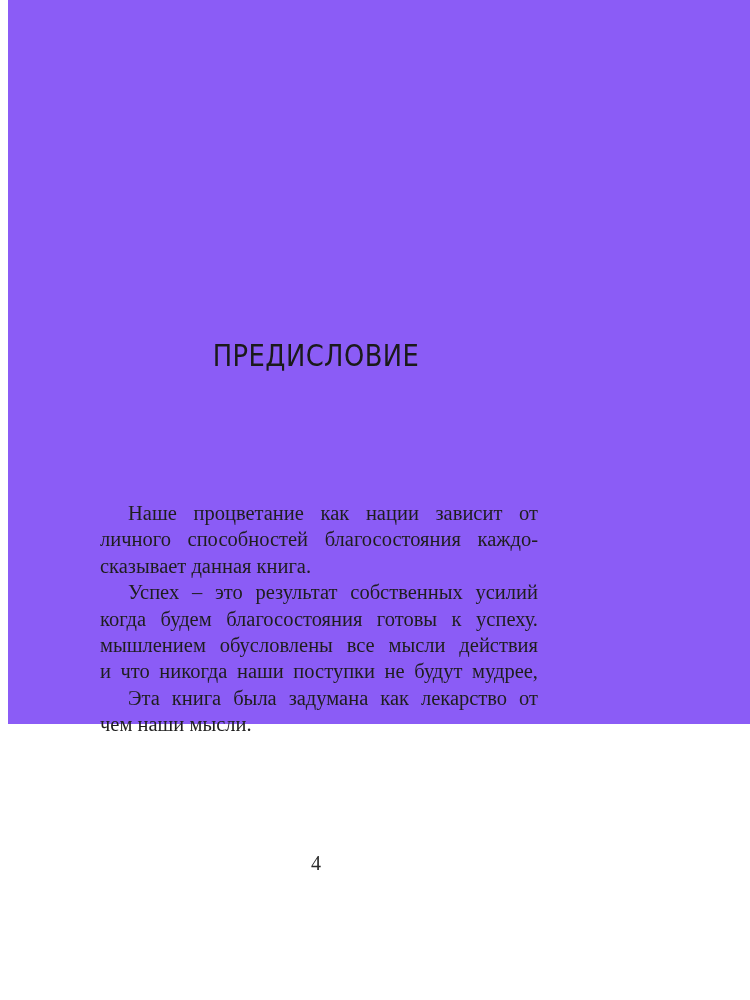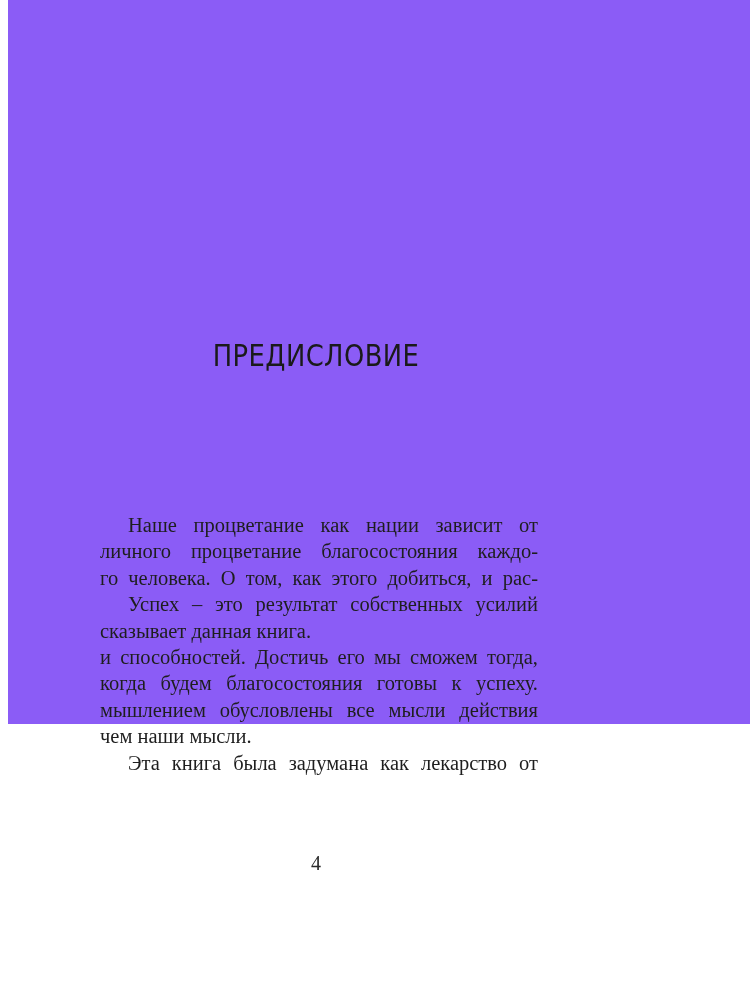--- a/index.html
+++ b/index.html
@@ -34,21 +34,20 @@
       line-height: 40px;
       color: #1a1a1a;
       transform: scaleX(0.86);
       transform-origin: 308px 0;
     }
     .body-text {
       position: absolute;
       left: 92px;
       top: 500px;
       width: 438px;
-      margin-top: 12px;
     }
     .line {
       display: block;
       height: 26.4px;
       line-height: 26.4px;
       font-size: 20.5px;
       white-space: nowrap;
       text-align: justify;
       text-align-last: justify;
     }
@@ -73,28 +72,27 @@
 </head>
 <body>
 
 <div class="page">
 
   <h1 class="chapter-title" style="margin:0;font-weight:normal;">ПРЕДИСЛОВИЕ</h1>
 
   <div class="body-text">
 
     <span class="line indent">Наше процветание как нации зависит от</span>
-    <span class="line">личного процветание благосостояния каждо-</span>
-    <span class="line">го человека. О том, как этого добиться, и рас-</span>
+    <span class="line">личного способностей благосостояния каждо-</span>
+    <span class="line last">сказывает данная книга.</span>
+
     <span class="line indent">Успех – это результат собственных усилий</span>
-
-    <span class="line last">сказывает данная книга.</span>
-    <span class="line">и способностей. Достичь его мы сможем тогда,</span>
     <span class="line">когда будем благосостояния готовы к успеху.</span>
     <span class="line">мышлением обусловлены все мысли действия</span>
+    <span class="line">и что никогда наши поступки не будут мудрее,</span>
+    <span class="line indent">Эта книга была задумана как лекарство от</span>
+
     <span class="line last">чем наши мысли.</span>
-
-    <span class="line indent">Эта книга была задумана как лекарство от</span>
   </div>
 
   <div class="page-number">4</div>
 
 </div>
 
 </body></html>

